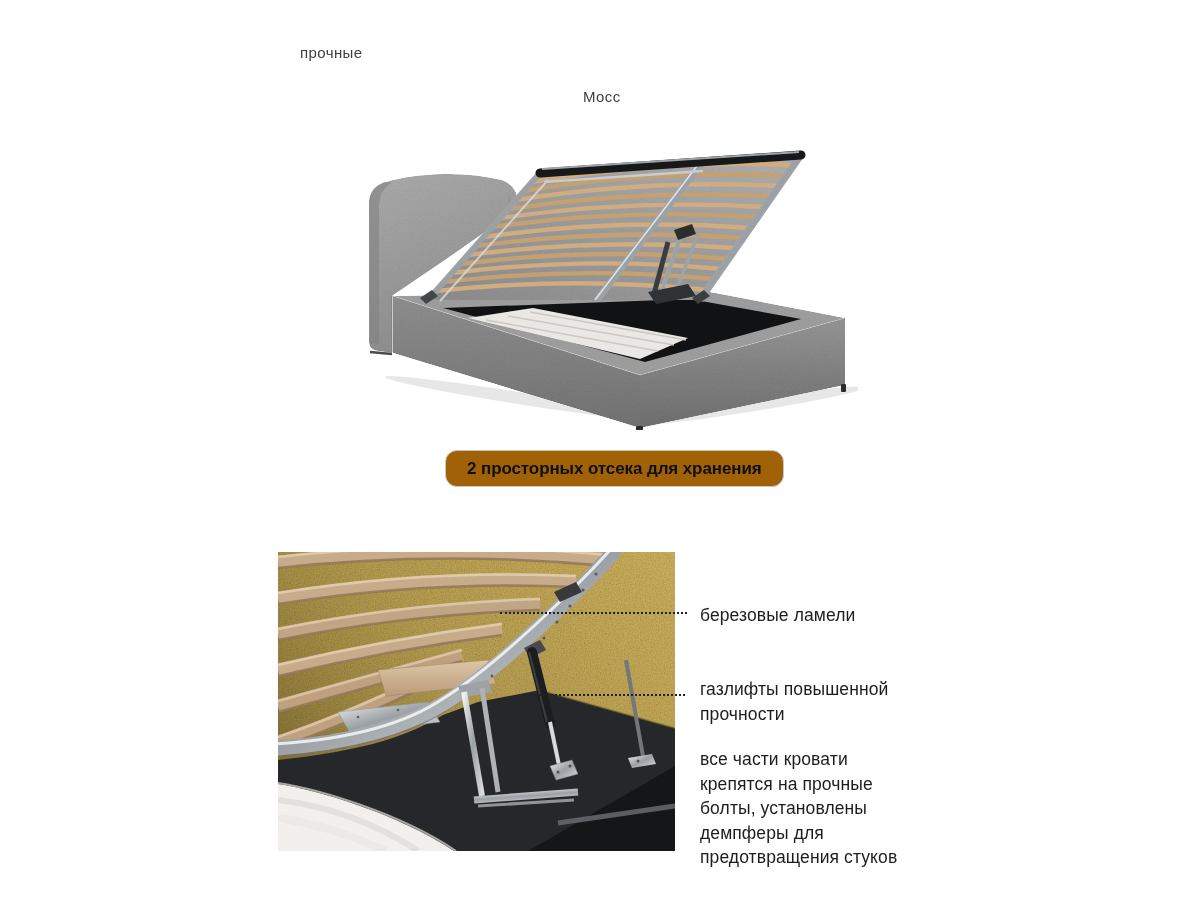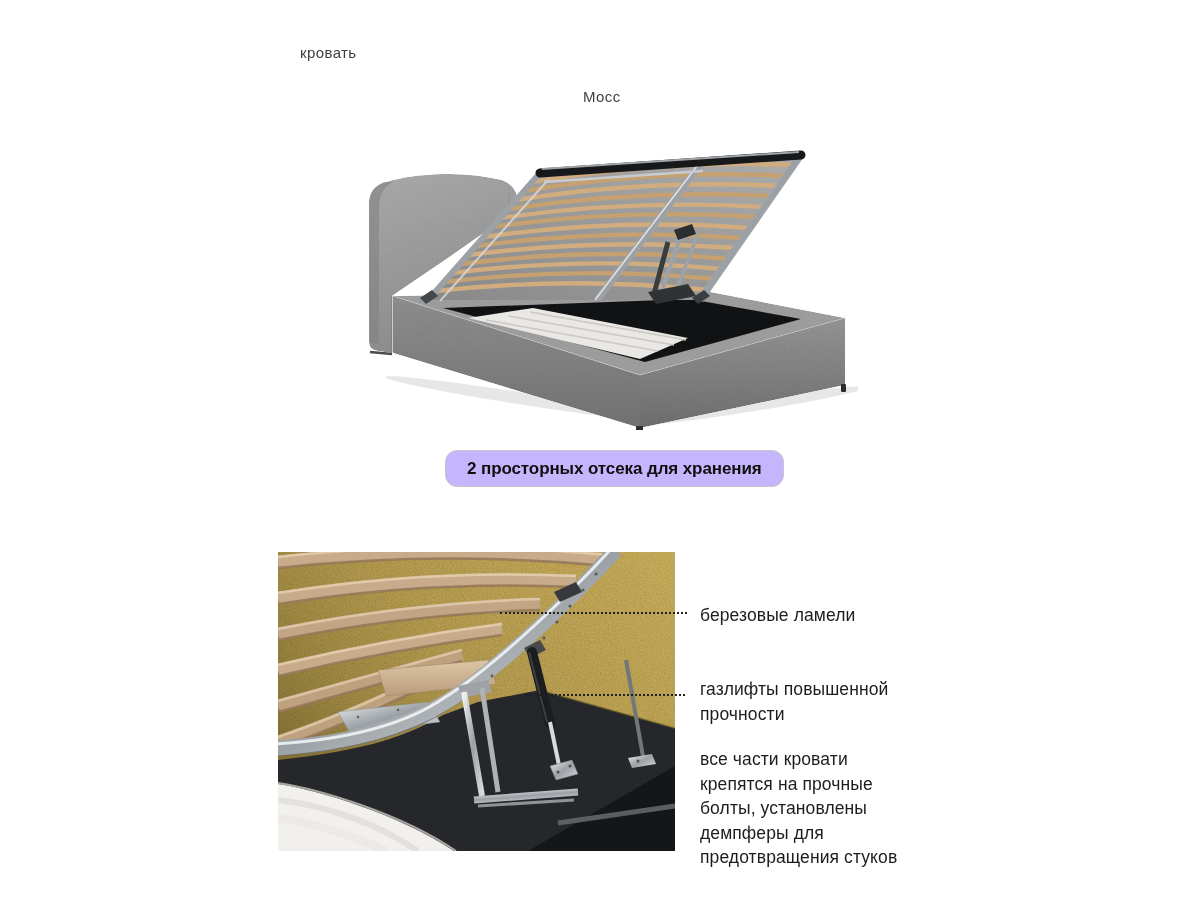--- a/index.html
+++ b/index.html
@@ -6,38 +6,38 @@
   body{width:1200px;height:900px;background:#ffffff;position:relative;overflow:hidden;
        font-family:"Liberation Sans",sans-serif;}
   .page{position:absolute;inset:0;}
   .header-label{position:absolute;top:44px;font-size:15px;color:#3e3e3e;letter-spacing:.4px;}
   .header-label.category{left:300px;}
   .header-label.product{left:583px;margin-top:44px;}
   figure{margin:0;position:absolute;}
   .main-figure{left:358px;top:138px;width:500px;height:292px;}
   .detail-figure{left:278px;top:552px;width:397px;height:299px;}
   .badge{position:absolute;left:445px;top:450px;height:37px;box-sizing:border-box;
-         display:inline-flex;align-items:center;padding:0 21px;background:#c4b5fd;
+         display:inline-flex;align-items:center;padding:0 21px;background:#a16207;
          border:1.5px solid #c7c7c7;border-radius:12px;font-weight:bold;font-size:17px;
          color:#0f0f0f;letter-spacing:-.1px;white-space:nowrap;}
   .leader{position:absolute;height:0;border-top:2.5px dotted #222;}
   .leader-1{left:500px;top:612px;width:187px;}
   .leader-2{left:524px;top:694px;width:161px;}
   .annotation{position:absolute;left:700px;width:215px;font-size:17.5px;line-height:24.5px;
               color:#1d1d1d;white-space:pre-line;letter-spacing:.1px;}
   .a1{top:603px;}
   .a2{top:677px;}
   .a3{top:747px;}
 </style>
 </head>
 <body>
 
 <div class="page">
 
-  <div class="header-label category">кровать</div>
+  <div class="header-label category">прочные</div>
   <div class="header-label product">Мосс</div>
 
   <figure class="main-figure">
     <svg width="500" height="292" viewBox="0 0 500 292">
       <defs>
         <linearGradient id="gHead" x1="0" y1="0" x2="0.3" y2="1">
           <stop offset="0" stop-color="#a9a9a9"></stop>
             <stop offset="1" stop-color="#8c8c8c"></stop>
         </linearGradient>
         <linearGradient id="gFaceL" x1="0" y1="0" x2="0" y2="1">

